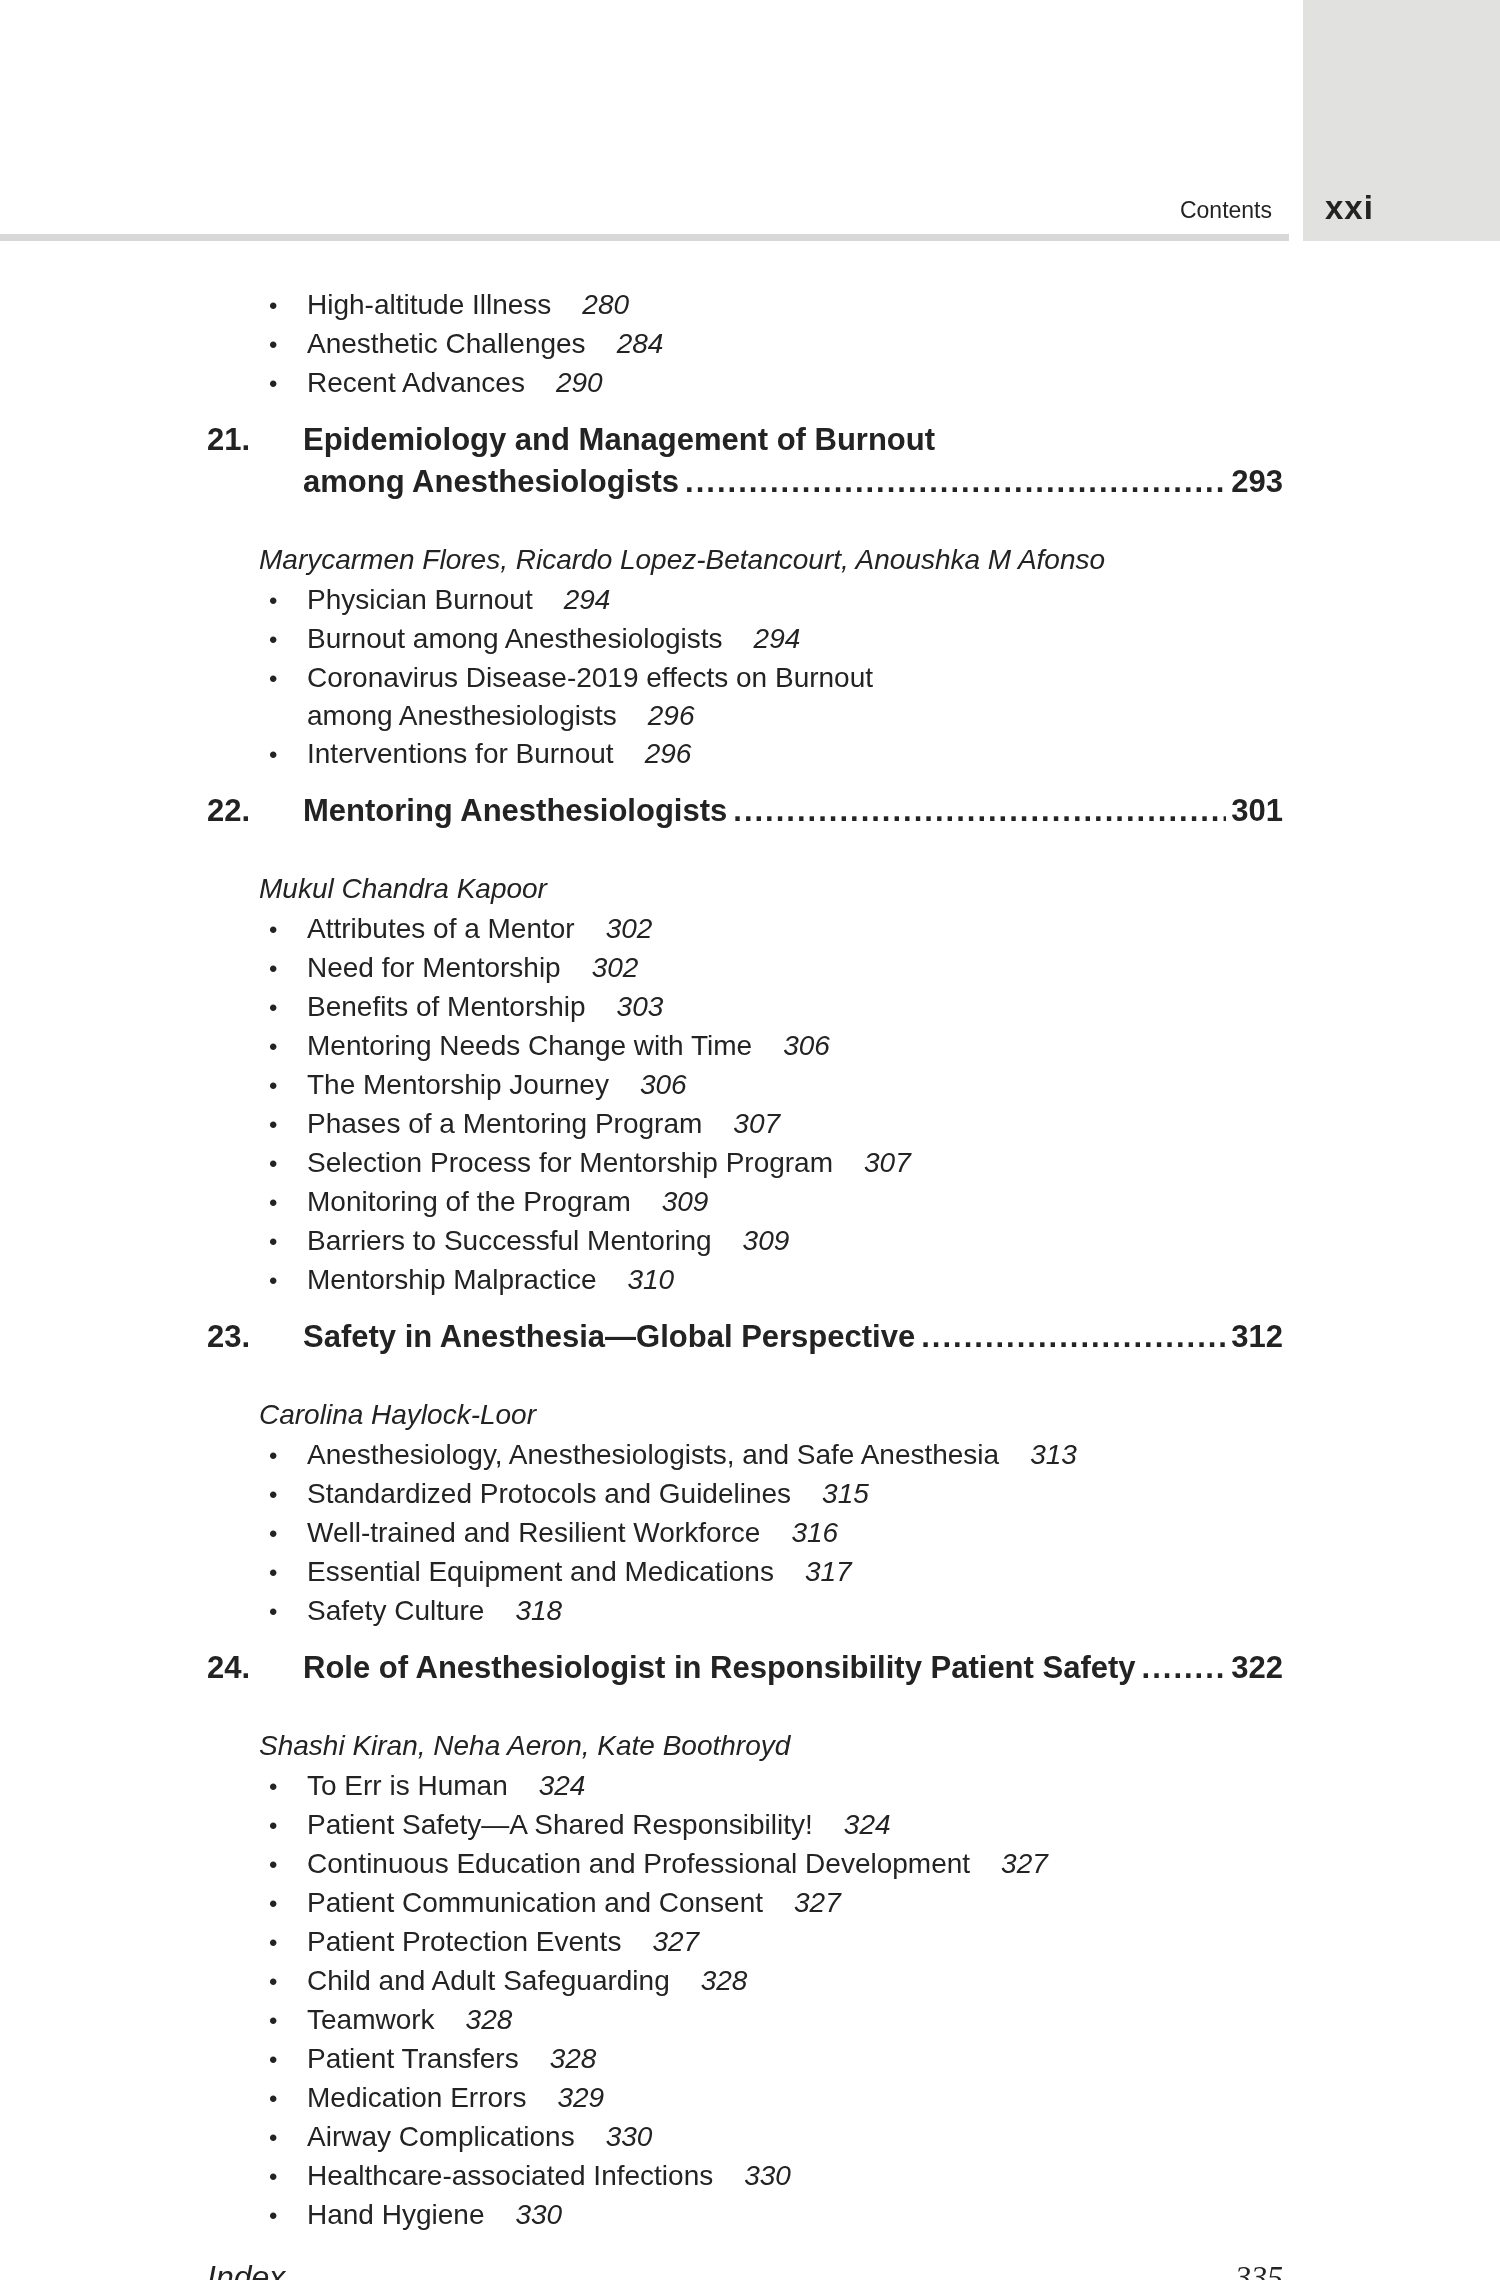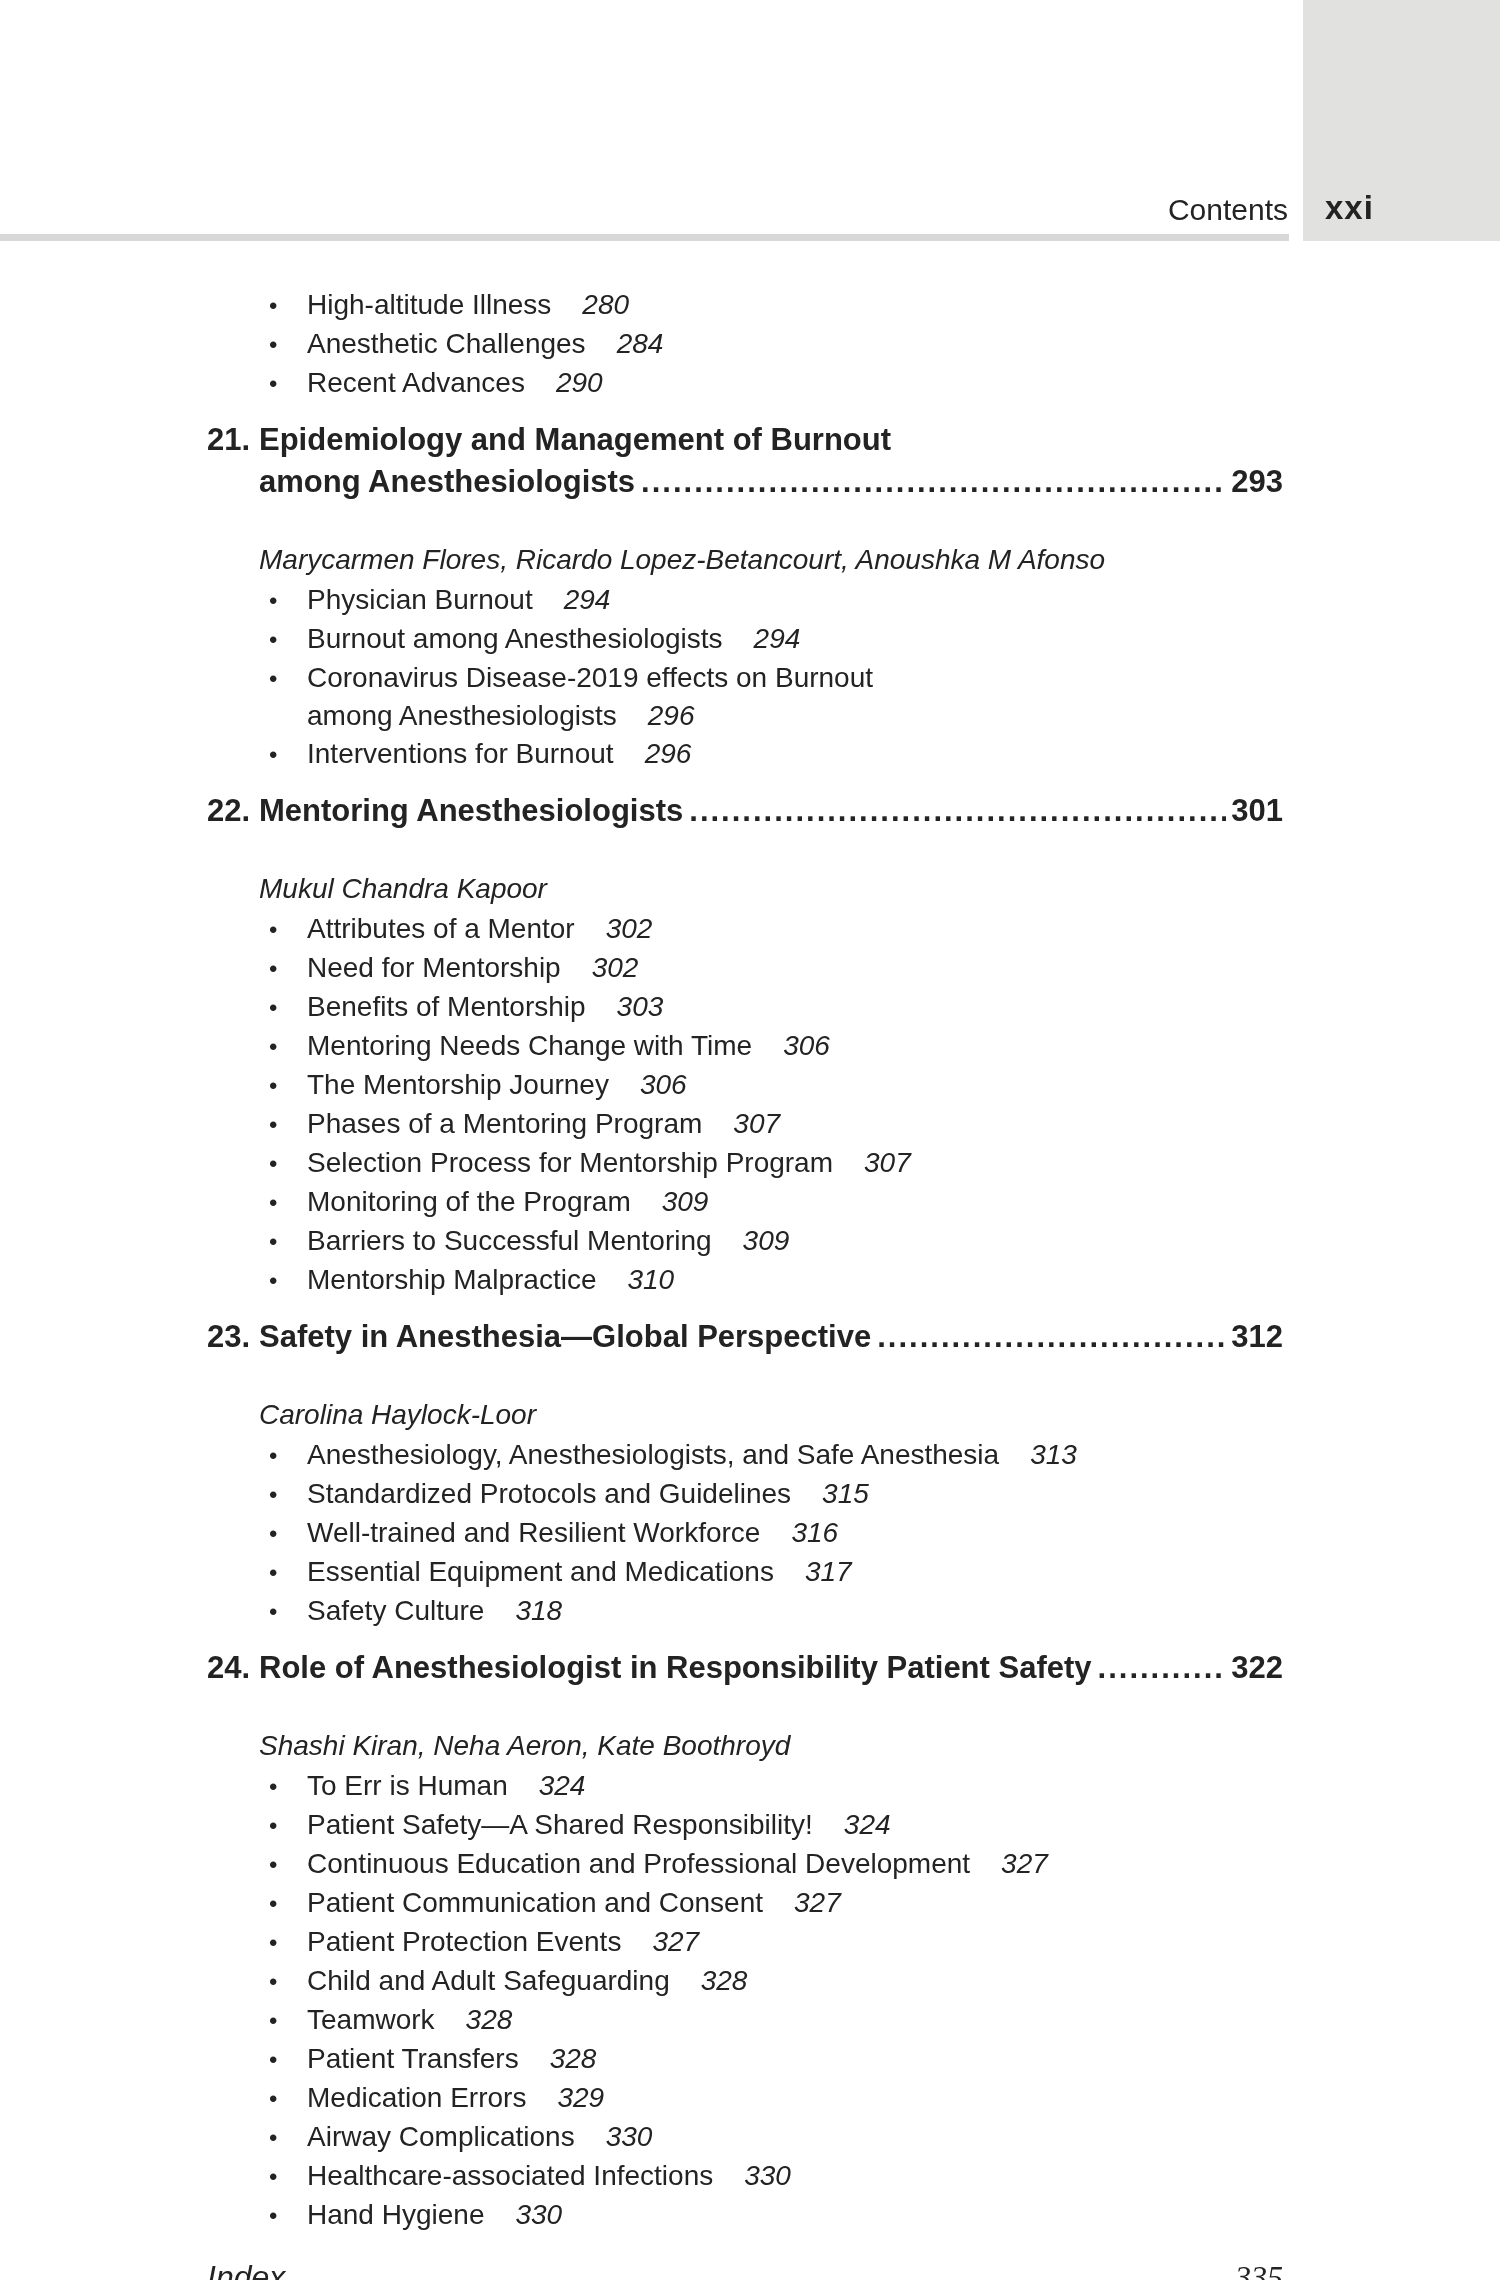--- a/index.html
+++ b/index.html
@@ -9,22 +9,22 @@
     height: 2280px;
     background: var(--background, #ffffff);
     font-family: "Liberation Sans", sans-serif;
     color: var(--text, #232323);
     overflow: hidden;
   }
   
   .running-title {
     position: absolute;
     top: 193px;
-    right: 212px;
-    font-size: 30px;
+    right: 228px;
+    font-size: 23px;
     line-height: 34px;
     color: var(--text, #232323);
     white-space: nowrap;
   }
   .corner-box {
     position: absolute;
     top: 0;
     left: 1303px;
     width: 197px;
     height: 241px;
@@ -74,20 +74,21 @@
     margin-left: 31px;
     white-space: nowrap;
   }
   .chapter { margin-top: 16px; }
   .chapter-heading {
     display: flex;
     align-items: flex-start;
     font-size: 31px;
     font-weight: bold;
     line-height: 42px;
+    gap: 44px;
   }
   .chapter-number { flex: 0 0 52px; }
   .chapter-title-block { flex: 1; min-width: 0; }
   .title-line { line-height: 42px; }
   .title-line.with-leader {
     display: flex;
     align-items: baseline;
   }
   .title-line.with-leader .title-text { white-space: nowrap; }
   .leader {

